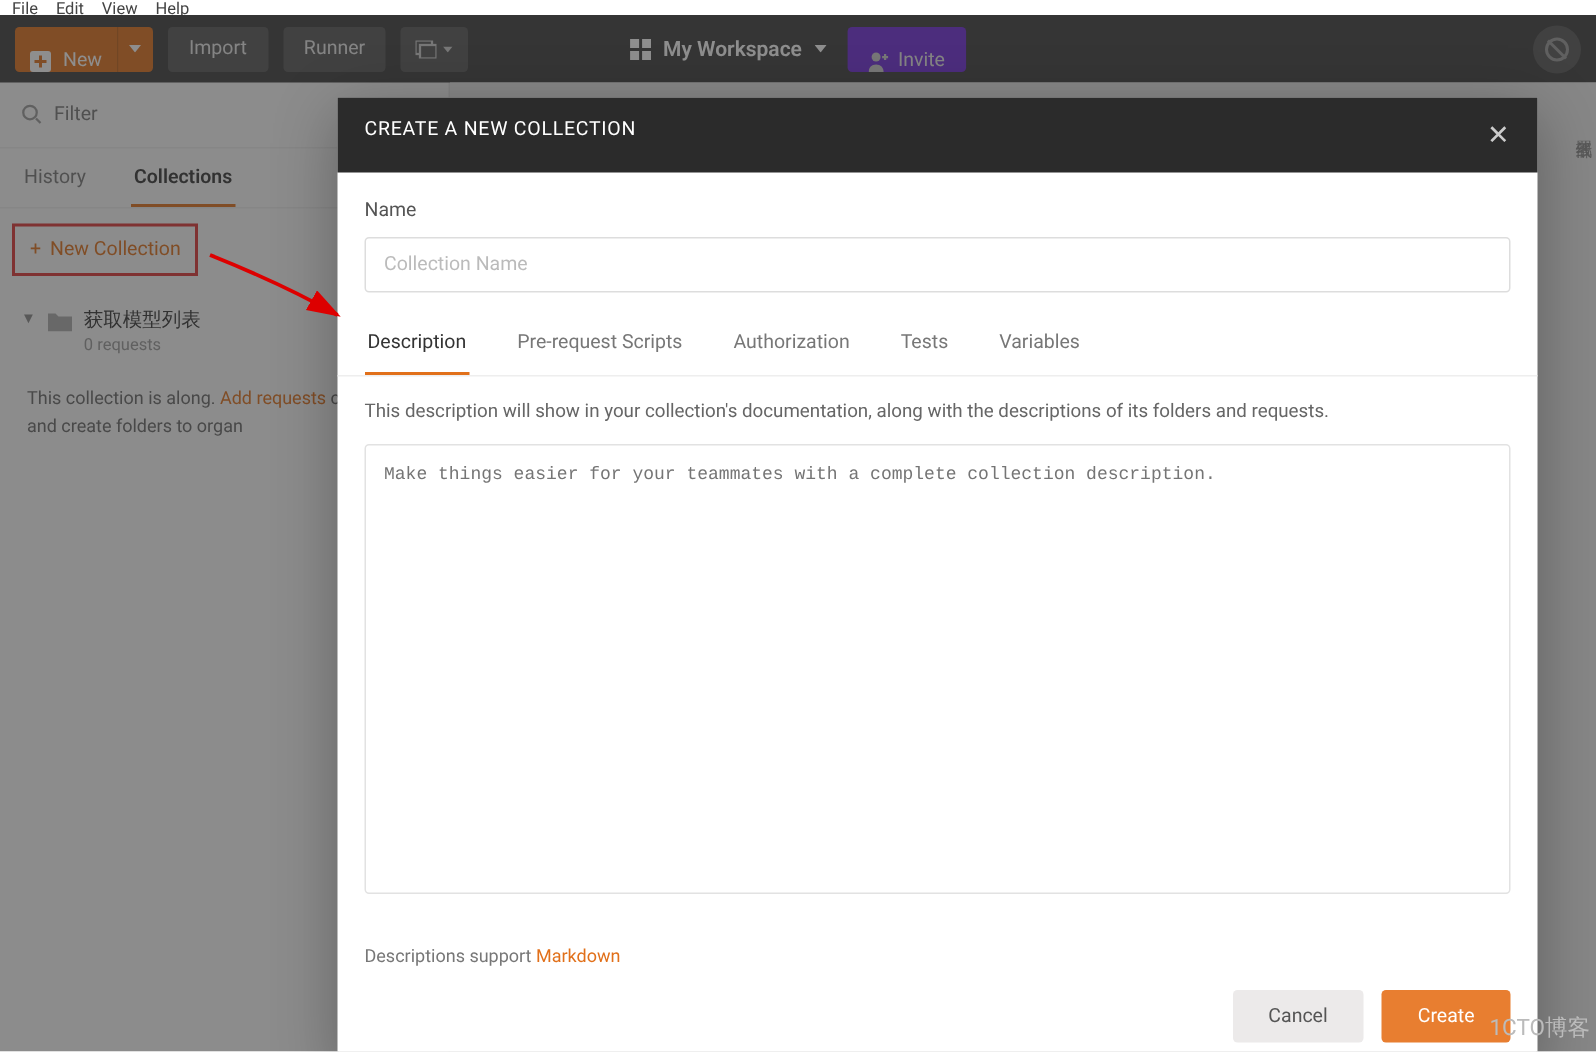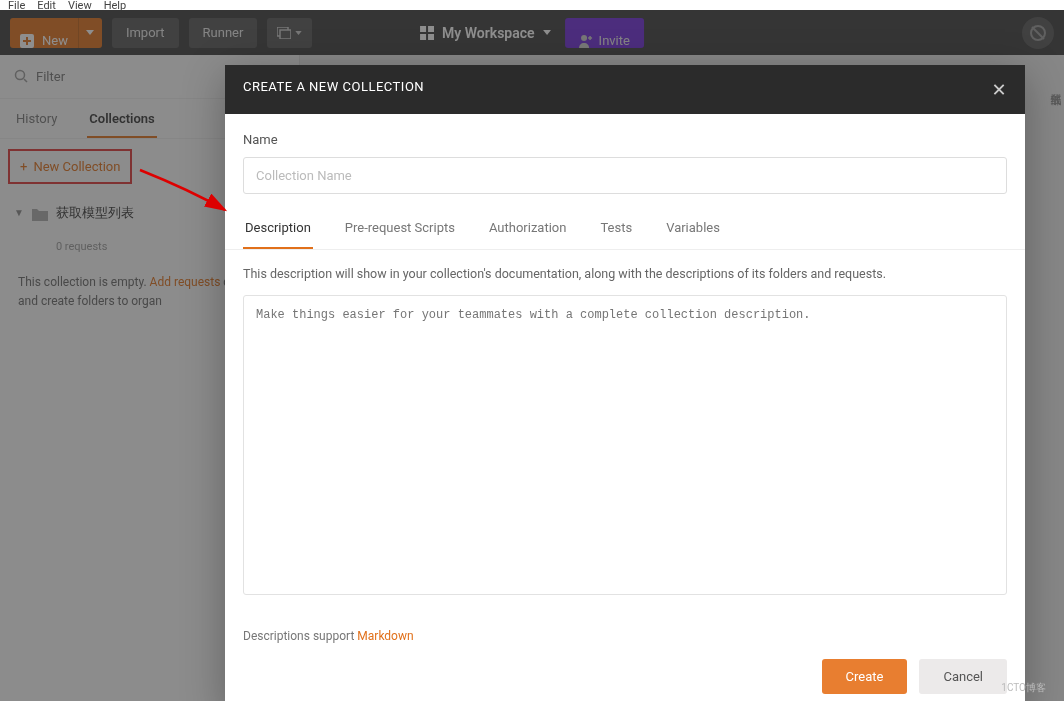--- a/index.html
+++ b/index.html
@@ -29,21 +29,21 @@
     .filter-wrap .mag { position: absolute; left: 2px; top: 4px; color: #999; }
     .sb-tabs { display: flex; padding: 0 14px; gap: 28px; border-bottom: 1px solid #eee; }
     .sb-tab { padding: 12px 2px; font-size: 13px; color: #777; cursor: pointer; }
     .sb-tab.active { color: #333; font-weight: 600; box-shadow: inset 0 -2px 0 #e1701a; }
     .newcol { margin: 10px 8px; border: 2px solid #d33; padding: 8px 10px; color: #e1701a; font-size: 13px; cursor: pointer; display:flex; align-items:center; gap:6px; width: fit-content;}
     .col-item { padding: 10px 14px 6px 14px; display:flex; gap:8px; align-items:flex-start;}
     .col-caret { color:#888; font-size:10px; padding-top:3px;}
     .col-folder { color:#888; padding-top:2px;}
     .col-body { flex:1; }
     .col-name { font-size: 13px; color: #333; }
-    .col-sub { font-size: 11px; color: #999; margin-top: 18px; }
+    .col-sub { font-size: 11px; color: #999; margin-top: 1px; }
     .col-empty { padding: 14px 18px; font-size: 12px; color: #666; line-height: 1.6; }
     .col-empty .link { color: #e1701a; }
 
     .content { flex: 1; background: #f0f0f0; position: relative; }
     .side-label { position:absolute; right:2px; top:30px; font-size:11px; color:#888; writing-mode: vertical-rl; }
 
     
     .overlay { position: absolute; inset: 0; top: 10px; background: rgba(50,50,50,0.55); }
     .modal { position: absolute; left: 225px; top: 65px; width: 800px; background: #fff; box-shadow: 0 10px 40px rgba(0,0,0,0.3); }
     .modal-hd { background: #2b2b2b; color: #fff; padding: 14px 18px; font-size: 13px; font-weight: 400; letter-spacing: 0.5px; display:flex; }
@@ -61,21 +61,21 @@
     .md-hint { font-size: 12px; color: #777; padding: 14px 18px 0 18px; }
     .md-hint .link { color: #e1701a; }
     .modal-ft { padding: 16px 18px; display: flex; justify-content: flex-end; gap: 12px; }
     .btn { border: none; padding: 10px 24px; font-size: 13px; border-radius: 3px; cursor: pointer; }
     .btn-cancel { background: #eceaea; color: #555; }
     .btn-create { background: #e87e30; color: #fff; }
 
     
     .arrow { position: absolute; left: 130px; top: 160px; pointer-events:none; }
 
-    .watermark { position:absolute; right:18px; bottom:6px; font-size:10px; color:#bbb; }
+    .watermark { position:absolute; right:4px; bottom:6px; font-size:15px; color:#bbb; }
   </style>
 </head>
 <body>
 
 <div class="menubar">
   <span>File</span>
   <span>Edit</span>
   <span>View</span>
   <span>Help</span>
 </div>
@@ -163,21 +163,21 @@
         <svg width="16" height="13" viewBox="0 0 16 13">
             <path d="M0 1h5l2 2h9v10H0z" fill="#aaa"></path>
           </svg>
       </span>
       <div class="col-body">
         <div class="col-name">获取模型列表</div>
         <div class="col-sub">0 requests</div>
       </div>
     </div>
     <div class="col-empty">
-      <span>This collection is empty. </span><span class="link">Add requests</span><span> collection and create folders to organ</span>
+      <span>This collection is along. </span><span class="link">Add requests</span><span> collection and create folders to organ</span>
     </div>
   </div>
   <div class="content">
     <div class="side-label">线部署</div>
   </div>
 </div>
 
 <div class="overlay"></div>
 
 <div class="modal">
@@ -197,22 +197,22 @@
     <div class="modal-tab">Variables</div>
   </div>
   <div class="tab-content">
     <div class="desc-hint">This description will show in your collection's documentation, along with the descriptions of its folders and requests.</div>
     <textarea class="desc-area" placeholder="Make things easier for your teammates with a complete collection description." style=""></textarea>
   </div>
   <div class="md-hint">
     <span>Descriptions support </span><span class="link">Markdown</span>
   </div>
   <div class="modal-ft">
+    <button class="btn btn-cancel">Cancel</button>
     <button class="btn btn-create">Create</button>
-    <button class="btn btn-cancel">Cancel</button>
   </div>
 </div>
 
 <svg class="arrow" width="110" height="80">
   <defs>
       <marker id="ah" markerWidth="10" markerHeight="10" refX="8" refY="3" orient="auto">
         <path d="M0,0 L0,6 L9,3 z" fill="#d00"></path>
       </marker>
     </defs>
   <path d="M10 10 Q 60 30 95 50" stroke="#d00" stroke-width="2.5" fill="none" marker-end="url(#ah)"></path>

